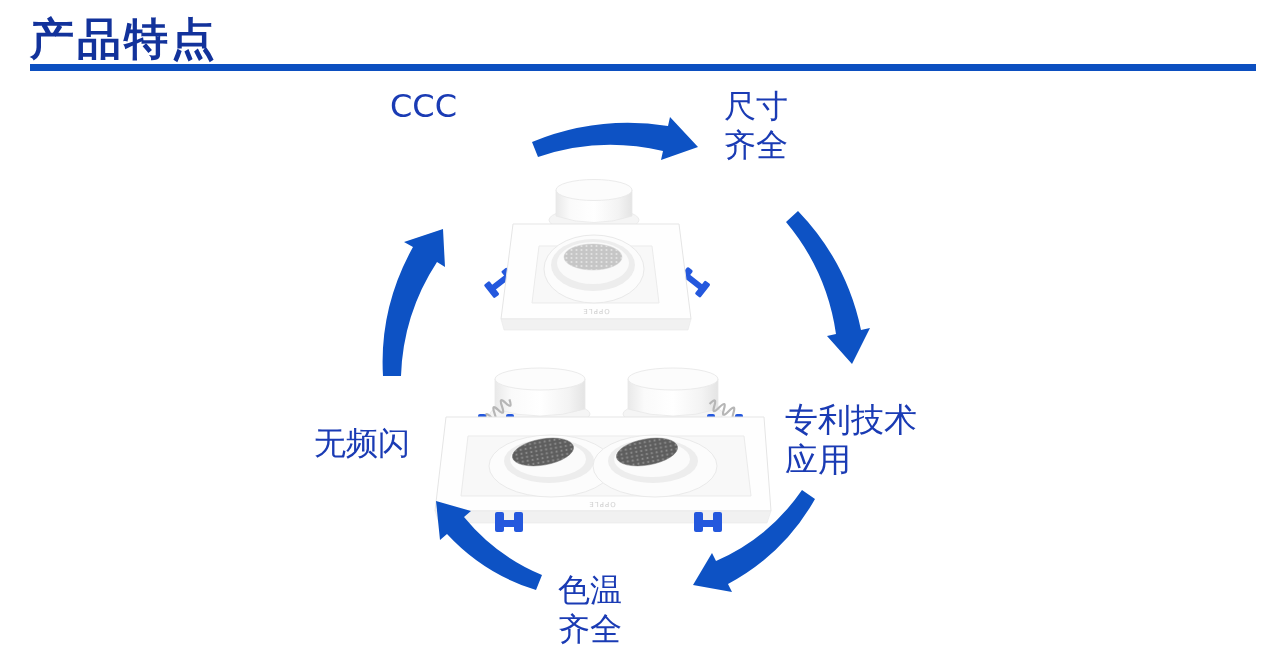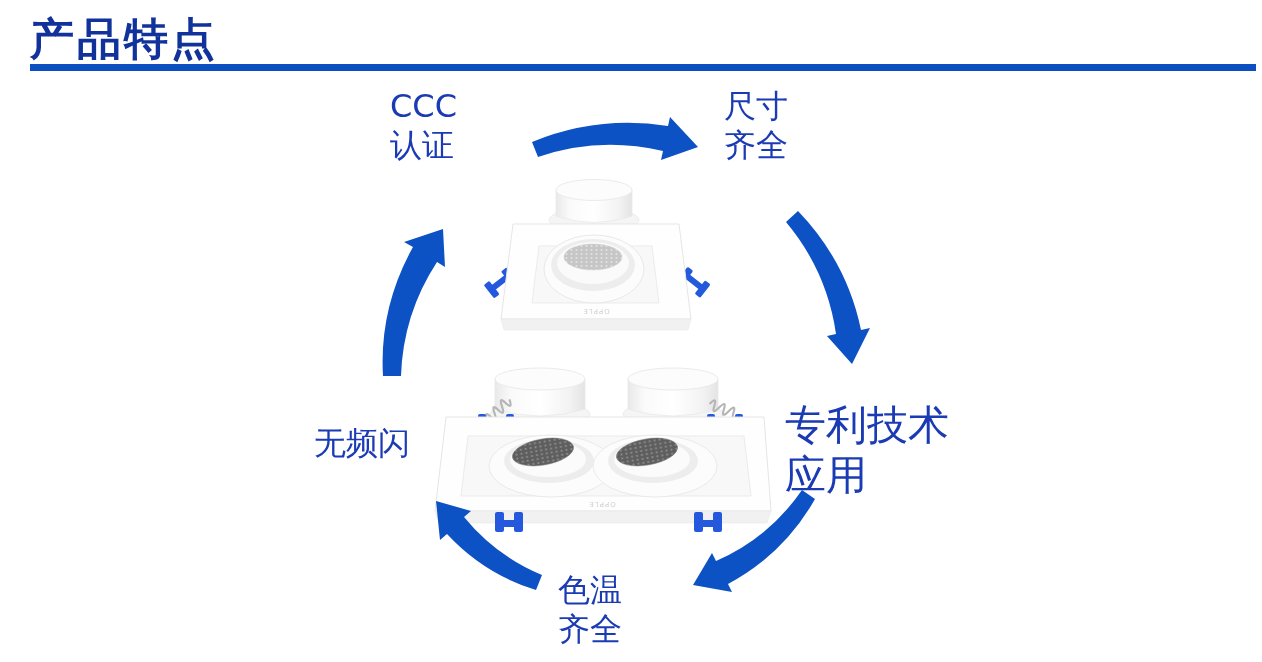--- a/index.html
+++ b/index.html
@@ -21,21 +21,21 @@
   }
   .title-rule{
     position:absolute;left:30px;top:64px;width:1226px;height:7px;
     background:var(--rule-color);
   }
   .diagram-svg{position:absolute;left:0;top:0;width:1262px;height:662px;}
   .feature{
     position:absolute;color:var(--label-color);
     font-size:32px;line-height:1.22;font-weight:400;
   }
-  .feature.patent{font-size:41px;}
+  .feature.patent{font-size:33px;}
 </style>
 </head>
 <body>
 
 <div class="slide">
 
   <h1 class="page-title">产品特点</h1>
   <div class="title-rule"></div>
 
   <svg class="diagram-svg" viewBox="0 0 1262 662">
@@ -139,21 +139,20 @@
       <path d="M532,142 Q598,115 668,126 L670,117 L698,147 L661,160 L663,151 Q599,136 538,157 Z"></path>
       <path d="M798,211 Q847,262 861,330 L870,328 L852,364 L827,336 L836,334 Q827,271 786,222 Z"></path>
       <path d="M815,499 Q784,554 728,584 L732,592 L693,585 L712,553 L716,561 Q769,538 802,490 Z"></path>
       <path d="M536,590 Q484,574 447,534 L440,540 L436,501 L471,511 L464,517 Q496,556 542,575 Z"></path>
       <path d="M383,376 Q379,308 413,247 L404,242 L443,229 L445,267 L437,262 Q403,314 401,376 Z"></path>
     </g>
   </svg>
 
   <div class="feature" style="left:390px;top:87px;width:140px;">
     <div>CCC</div>
-    <div>认证</div>
   </div>
 
   <div class="feature" style="left:724px;top:87px;width:130px;">
     <div>尺寸</div>
     <div>齐全</div>
   </div>
 
   <div class="feature patent" style="left:785px;top:400px;width:175px;">
     <div>专利技术</div>
     <div>应用</div>

